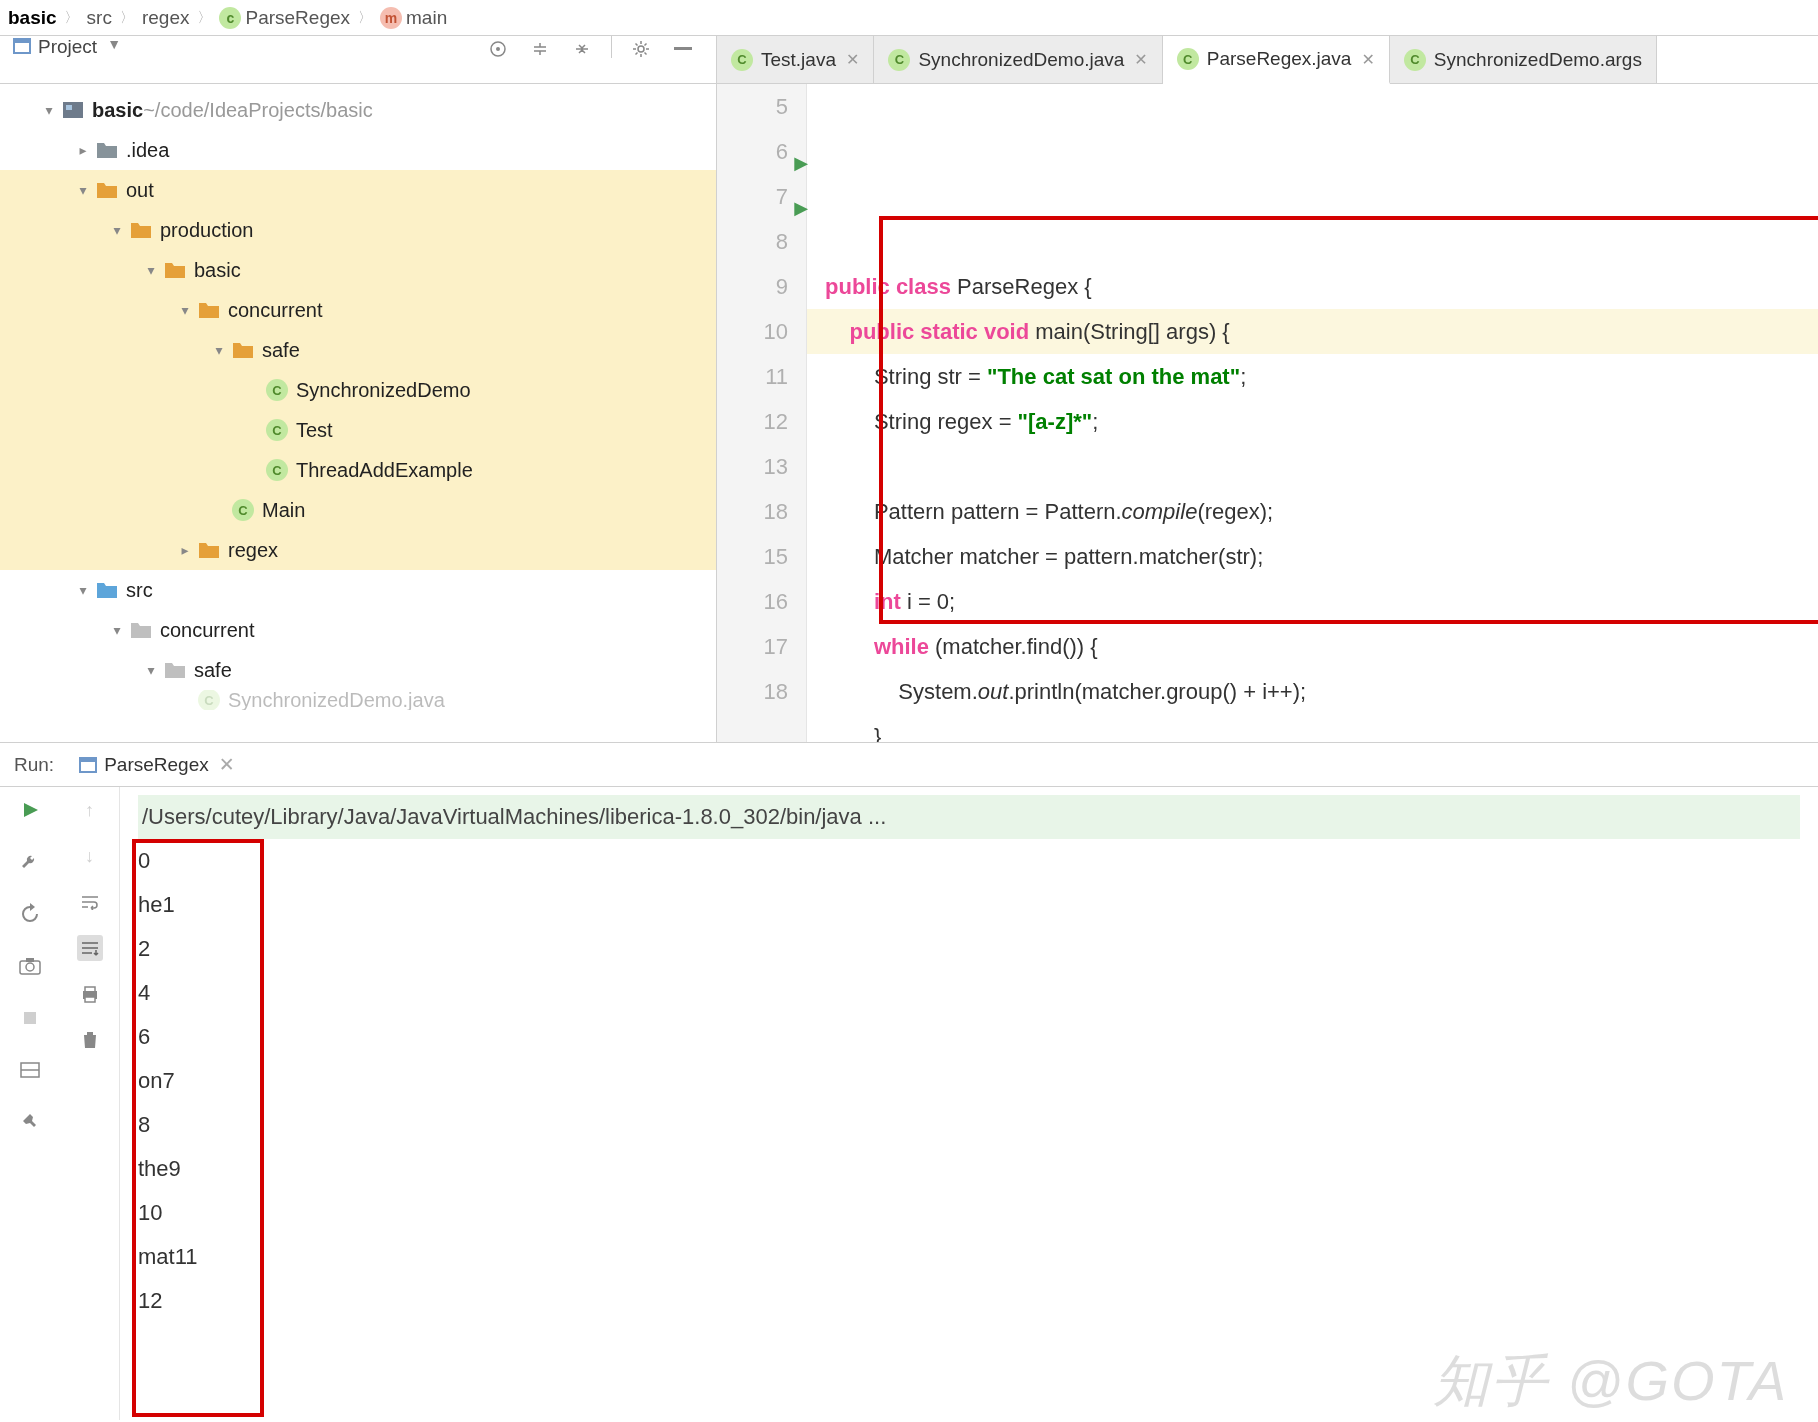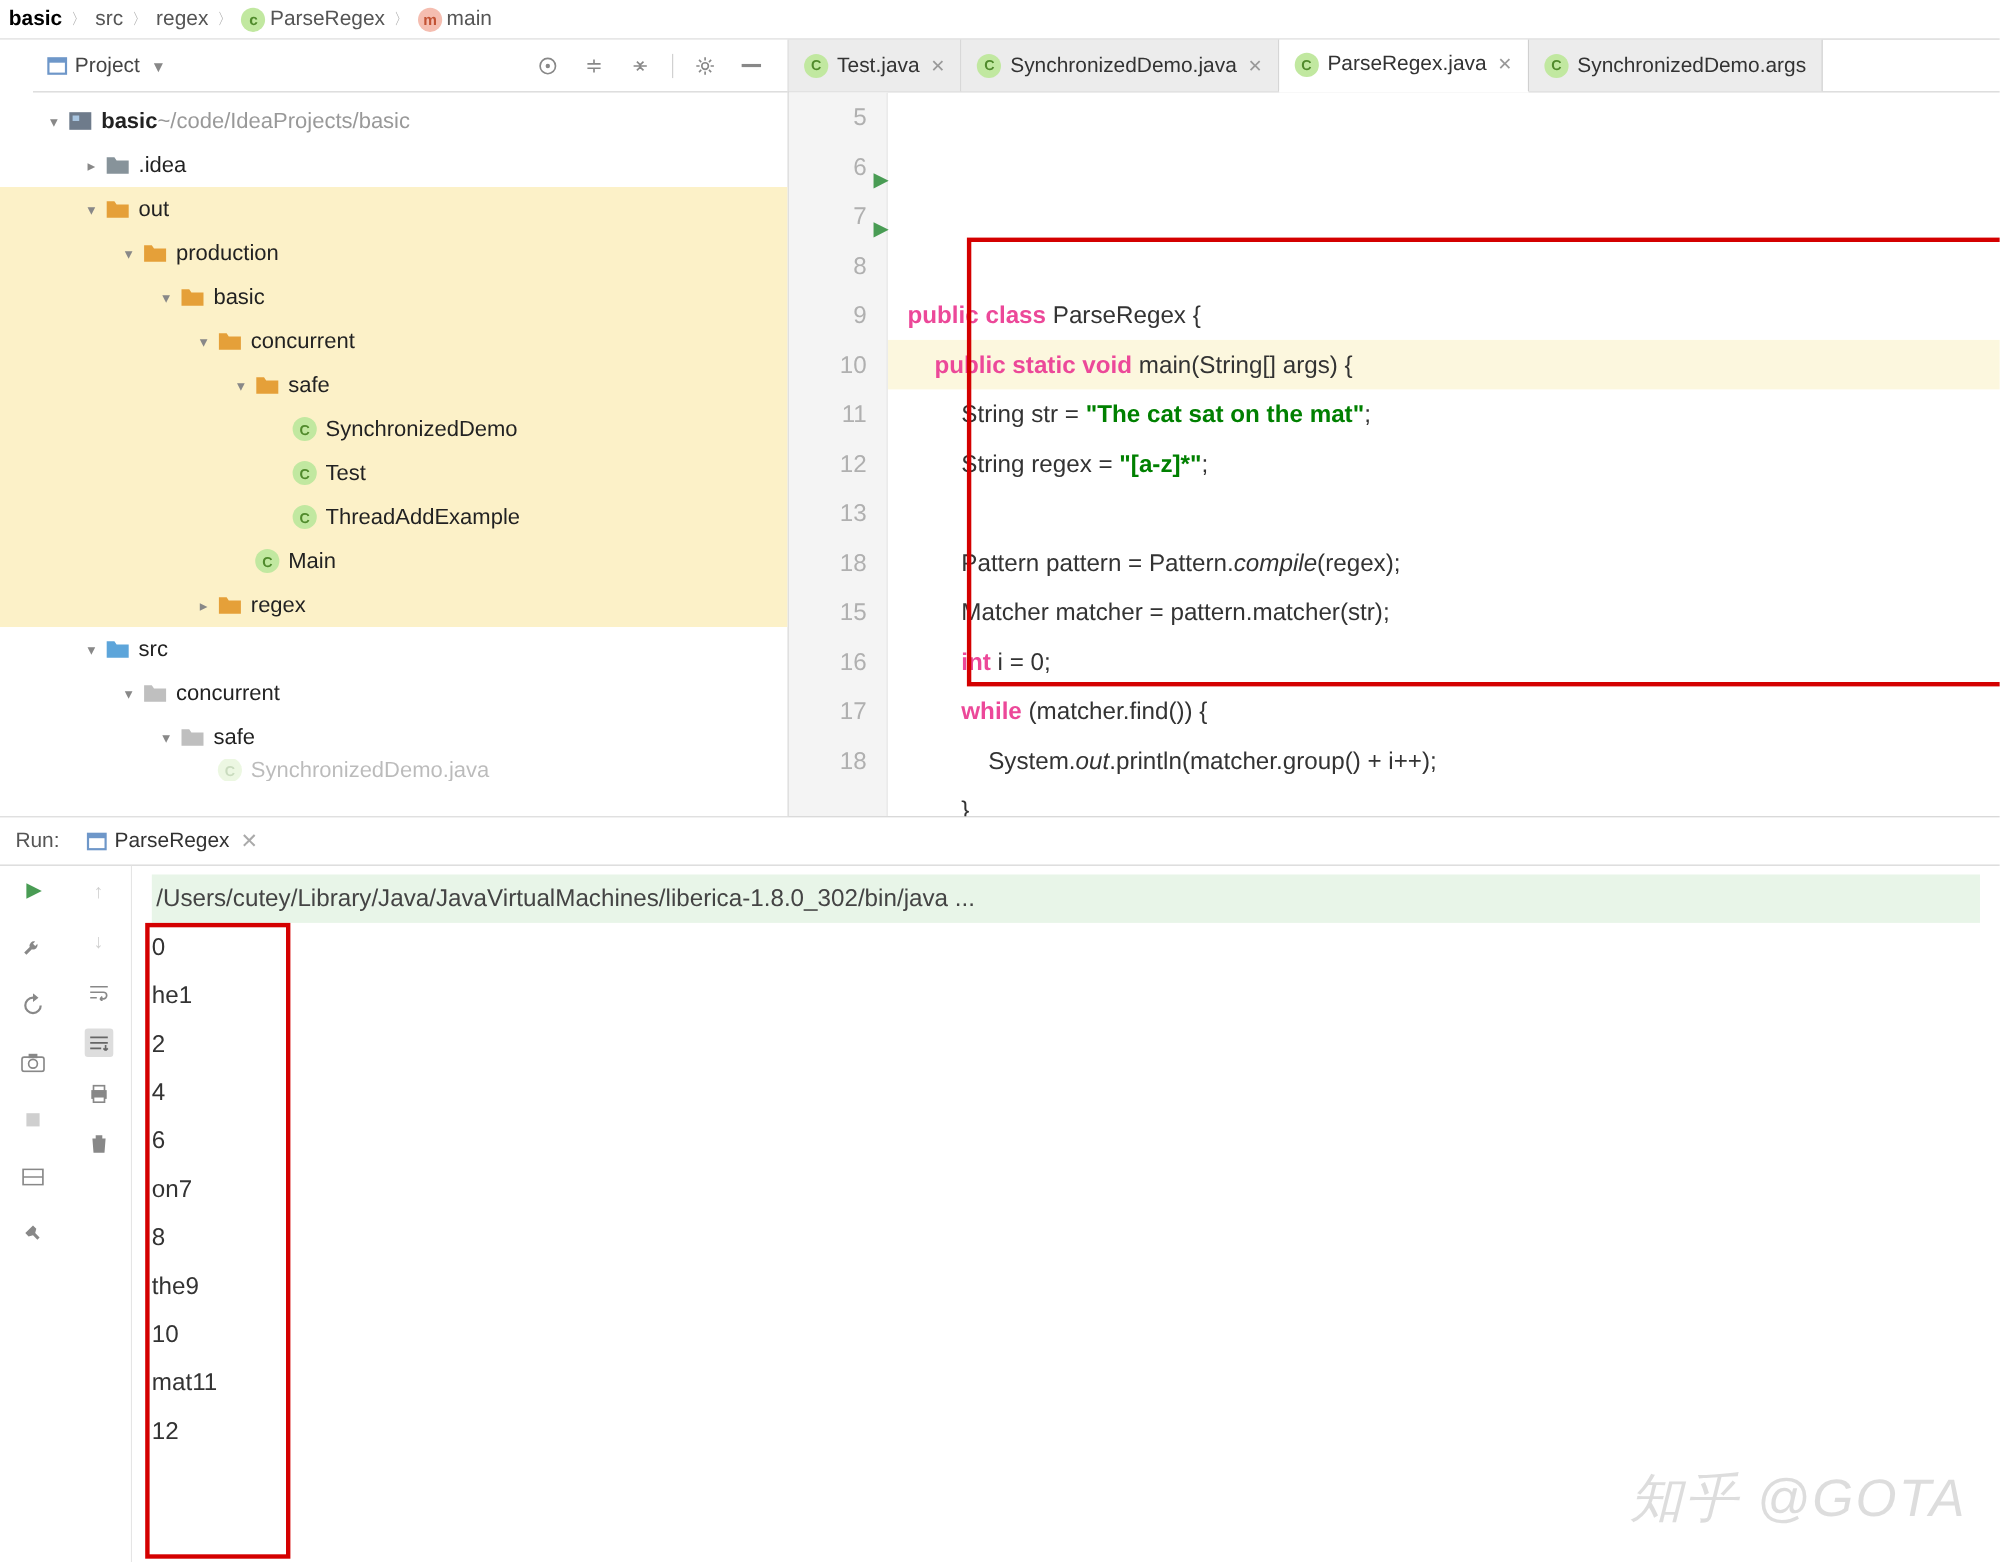--- a/index.html
+++ b/index.html
@@ -8,21 +8,21 @@
 .breadcrumb { height:36px; border-bottom:1px solid #d0d0d0; display:flex; align-items:center; padding:0 8px; font-size:19px; }
 .breadcrumb span { color:#555; }
 .breadcrumb .sep { margin:0 8px; color:#aaa; font-size:14px; }
 .breadcrumb .bc-bold { font-weight:700; color:#000; }
 .ficon { width:22px; height:22px; display:inline-flex; align-items:center; justify-content:center; border-radius:50%; font-size:14px; font-weight:600; margin-right:4px; vertical-align:middle; }
 .ficon.c { background:#c1e8a0; color:#508a2c; }
 .ficon.m { background:#f5bdb0; color:#c25234; }
 
 .main { display:flex; height:706px; }
 .sidebar { width:717px; border-right:1px solid #d0d0d0; display:flex; flex-direction:column; background:#fff; }
-.sidebar-head { height:48px; border-bottom:1px solid #d0d0d0; display:flex; align-items:center; padding:0 12px;margin-left:30px; }
+.sidebar-head { height:48px; border-bottom:1px solid #d0d0d0; display:flex; padding:0 12px; }
 .sidebar-head .label { font-size:19px; color:#444; margin-left:6px; }
 .sidebar-head .spacer { flex:1; }
 .tool-icon { width:26px; height:26px; margin:0 8px; color:#888; cursor:pointer; display:inline-flex; align-items:center; justify-content:center; }
 .tree { flex:1; overflow:auto; font-size:20px; padding-top:6px; }
 .tree-row { height:40px; display:flex; align-items:center; padding-left:0; cursor:pointer; white-space:nowrap; }
 .tree-row.hl { background:#fcf1c8; }
 .indent { display:inline-block; }
 .arrow { width:22px; display:inline-flex; justify-content:center; color:#888; font-size:14px; }
 .fold-ico { width:26px; height:22px; display:inline-flex; align-items:center; justify-content:center; margin-right:6px; }
 .j-ico { width:22px; height:22px; border-radius:50%; background:#c1e8a0; color:#508a2c; display:inline-flex; align-items:center; justify-content:center; font-size:13px; font-weight:700; margin-right:8px; margin-left:2px; }
@@ -52,21 +52,21 @@
 .run-head .cfg { color:#333; }
 .run-head .runclose { margin-left:10px; color:#aaa; }
 .run-body { flex:1; display:flex; }
 .run-col { width:60px; display:flex; flex-direction:column; align-items:center; padding-top:10px; gap:26px; }
 .run-col2 { width:60px; display:flex; flex-direction:column; align-items:center; padding-top:10px; gap:20px; border-right:1px solid #e5e5e5; }
 .rc-icon { width:26px; height:26px; color:#888; cursor:pointer; display:flex; align-items:center; justify-content:center; }
 .play { color:#499C54; }
 .console { flex:1; padding:8px 18px; font-family:"JetBrains Mono","Consolas",monospace; font-size:22px; line-height:44px; position:relative; }
 .console .cmd { color:#444; background:#e8f5e8; display:block; padding:0 4px; }
 .redbox2 { position:absolute; border:4px solid #D40000; }
-.watermark { position:absolute; right:30px; bottom:28px; font-size:48px; color:rgba(120,120,120,0.25); font-style:italic; font-weight:500; letter-spacing:2px; }
+.watermark { position:absolute; right:30px; bottom:2px; font-size:56px; color:rgba(120,120,120,0.25); font-style:italic; font-weight:500; letter-spacing:2px; }
 
 svg { display:block; }
 </style>
 </head>
 <body>
 
 <div class="breadcrumb" id="bc">
     <span class="bc-bold">basic</span>
     <span class="sep">〉</span>
     <span>src</span>

